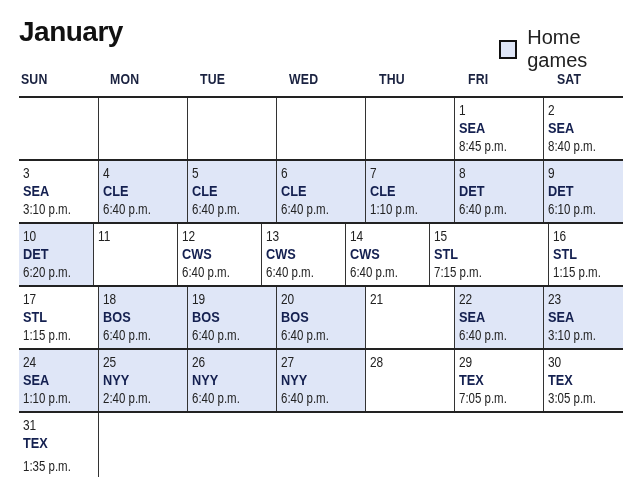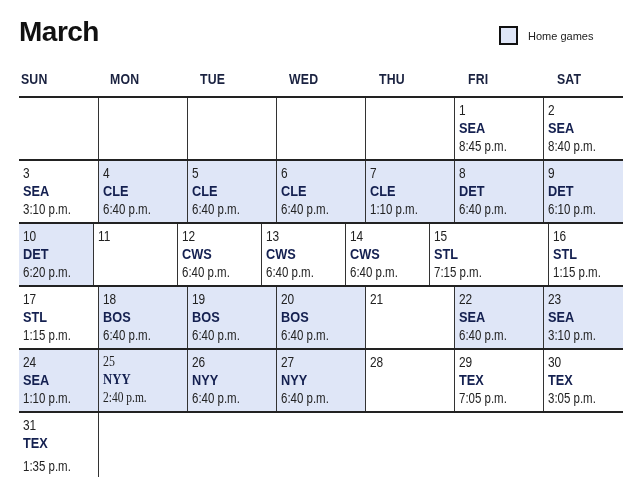--- a/index.html
+++ b/index.html
@@ -2,41 +2,41 @@
 <html><head>
 <meta charset="utf-8">
 <style>
   html, body { margin:0; padding:0; background:#fff; }
   body { width:640px; height:498px; position:relative; overflow:hidden;
          font-family:"Liberation Sans", sans-serif; color:#1a2240; }
   .title { position:absolute; left:19px; top:16px; font-size:28px; font-weight:bold;
            color:#111; letter-spacing:-0.5px; font-family:"Liberation Sans", sans-serif; }
   .legend { position:absolute; left:499px; top:26px; display:flex; align-items:center; }
   .legend-box { width:15px; height:15px; border:2px solid #111; background:#dfe6f7; box-sizing:content-box; }
-  .legend-label { margin-left:10px; font-size:11px; color:#222; }
+  .legend-label { margin-left:10px; font-size:20px; color:#222; }
   .dow { position:absolute; top:70px; font-size:15px; font-weight:bold; color:#1a2240;
          transform:scaleX(0.82); transform-origin:left; letter-spacing:0.2px; }
   .grid { position:absolute; left:19px; top:96px; width:604px; }
   .row { display:flex; height:63px; border-top:2px solid #222; box-sizing:border-box; }
   .row.last { border-top:2px solid #222; height:66px; }
   .cell { position:relative; box-sizing:border-box; border-left:1.5px solid #333; height:100%; }
   .cell:first-child { border-left:none; }
   .cell.home { background:#dfe6f7; }
   .date { position:absolute; top:4px; left:4px; font-size:14px; color:#222;
           transform:scaleX(0.85); transform-origin:left; }
   .opp { position:absolute; top:21px; left:4px; font-size:15px; font-weight:bold; color:#142050;
          transform:scaleX(0.85); transform-origin:left; }
   .time { position:absolute; top:40px; left:4px; font-size:14px; color:#222; white-space:nowrap;
           transform:scaleX(0.82); transform-origin:left; }
   .row.last .time { top:45px; }
 </style>
 </head>
 <body>
 
-<div class="title">March</div>
+<div class="title">January</div>
 
 <div class="legend">
   <div class="legend-box"></div>
   <div class="legend-label">Home games</div>
 </div>
 
 <div class="dow" style="left:21px">SUN</div>
 <div class="dow" style="left:110px">MON</div>
 <div class="dow" style="left:200px">TUE</div>
 <div class="dow" style="left:289px">WED</div>
@@ -192,21 +192,21 @@
         <span class="opp">SEA</span>
         <span class="time">3:10 p.m.</span>
       </div>
     </div>
     <div class="row">
       <div class="cell home" style="width: 79px;">
         <span class="date">24</span>
         <span class="opp">SEA</span>
         <span class="time">1:10 p.m.</span>
       </div>
-      <div class="cell home" style="width: 89px; font-family: Liberation Serif, serif;">
+      <div class="cell home" style="width: 89px;">
         <span class="date">25</span>
         <span class="opp">NYY</span>
         <span class="time">2:40 p.m.</span>
       </div>
       <div class="cell home" style="width: 89px;">
         <span class="date">26</span>
         <span class="opp">NYY</span>
         <span class="time">6:40 p.m.</span>
       </div>
       <div class="cell home" style="width: 89px;">

